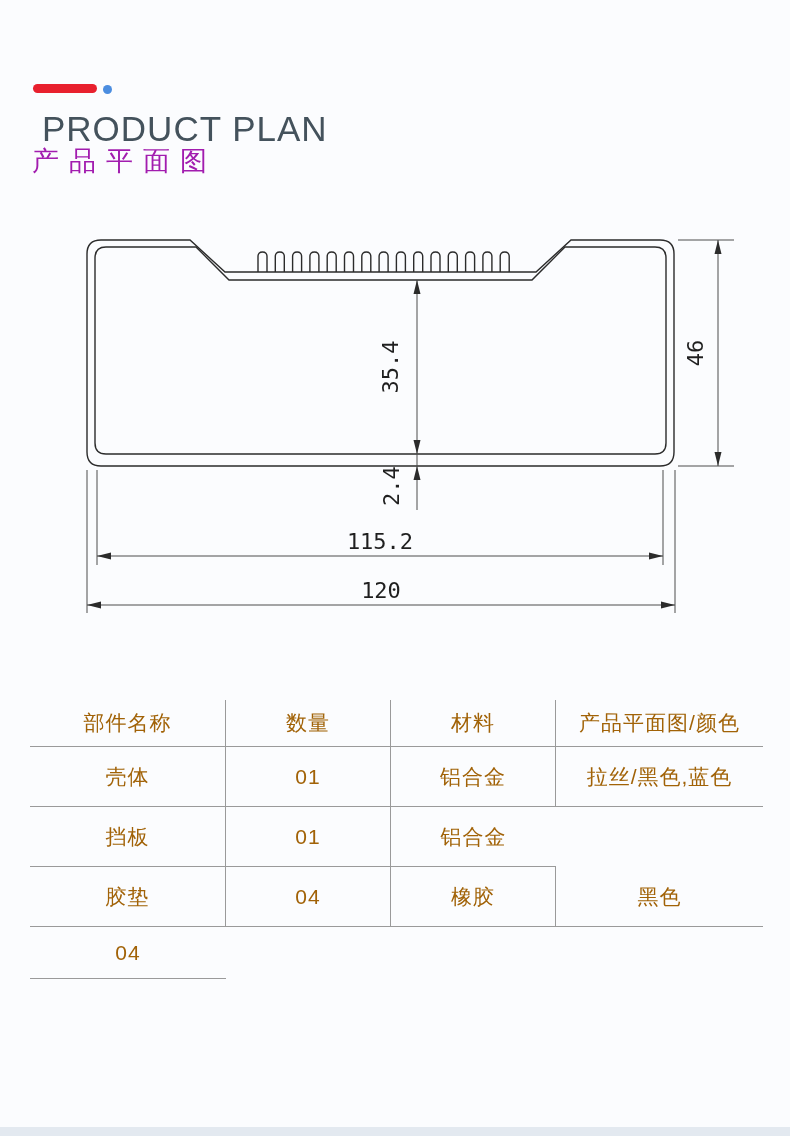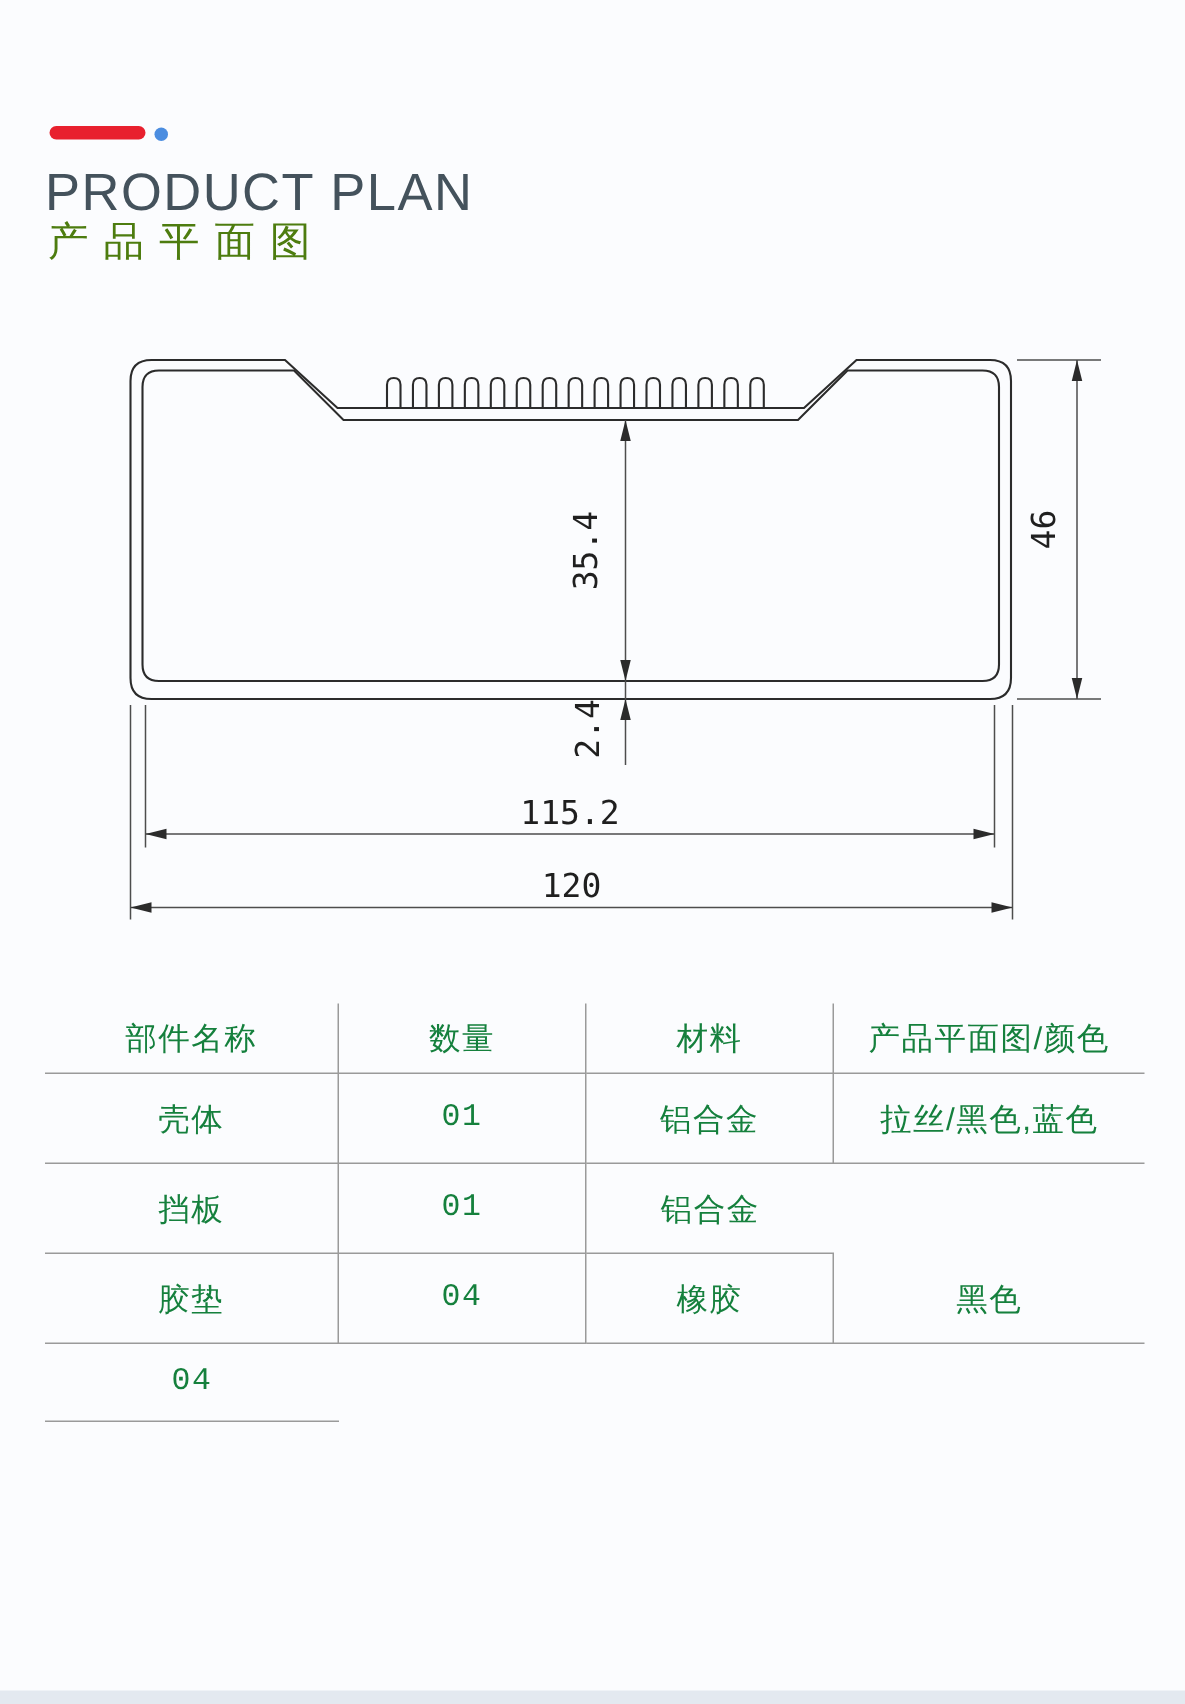--- a/index.html
+++ b/index.html
@@ -2,36 +2,36 @@
 <html><head>
 <meta charset="utf-8">
 <style>
   html,body{margin:0;padding:0}
   body{width:790px;height:1136px;background:#fbfcfe;overflow:hidden;font-family:"Liberation Sans",sans-serif}
   #page{position:absolute;left:0;top:0;width:790px;height:1136px}
 
   
   .accent-bar{position:absolute;left:33px;top:84px;width:64px;height:9px;border-radius:5px;background:#e8202e}
   .accent-dot{position:absolute;left:103px;top:85px;width:9px;height:9px;border-radius:50%;background:#4b8de0}
-  .title-en{position:absolute;left:30px;top:111px;margin:0;font-size:35px;font-weight:300;letter-spacing:1px;color:#44525c;line-height:1;white-space:nowrap}
-  .title-zh{position:absolute;left:32px;top:148px;margin:0;font-size:27px;font-weight:500;letter-spacing:10px;color:#4d7c0f;line-height:1;white-space:nowrap}
+  .title-en{position:absolute;left:42px;top:111px;margin:0;font-size:35px;font-weight:300;letter-spacing:1px;color:#44525c;line-height:1;white-space:nowrap}
+  .title-zh{position:absolute;left:32px;top:148px;margin:0;font-size:27px;font-weight:500;letter-spacing:10px;color:#a21caf;line-height:1;white-space:nowrap}
 
   
   .drawing{position:absolute;left:0;top:210px}
   .dimtext{font-family:"DejaVu Sans Mono","Liberation Mono",monospace}
 
   
-  .spec-table{position:absolute;left:30px;top:669px;width:733px;color:#15803d}
+  .spec-table{position:absolute;left:30px;top:700px;width:733px;color:#a16207}
   .t-row{display:grid;grid-template-columns:196px 165px 165px 207px}
   .t-row > div{display:flex;align-items:center;justify-content:center;border-bottom:1px solid #9a9a9a;font-size:21px;letter-spacing:1px;background:transparent}
   .t-row > div:not(:last-child){border-right:1px solid #9a9a9a}
   .t-head > div{height:46px}
   .t-data > div{height:59px}
   .t-last > div{height:51px}
-  .num{font-family:Liberation Mono, monospace;letter-spacing:3px}
+  .num{font-family:Liberation Sans, sans-serif;letter-spacing:3px}
 
   .footer-bar{position:absolute;left:0;top:1127px;width:790px;height:9px;background:#e3e9f0}
 </style>
 </head>
 <body>
 
 <div id="page">
 
   <div class="accent-bar"></div>
   <div class="accent-dot"></div>

